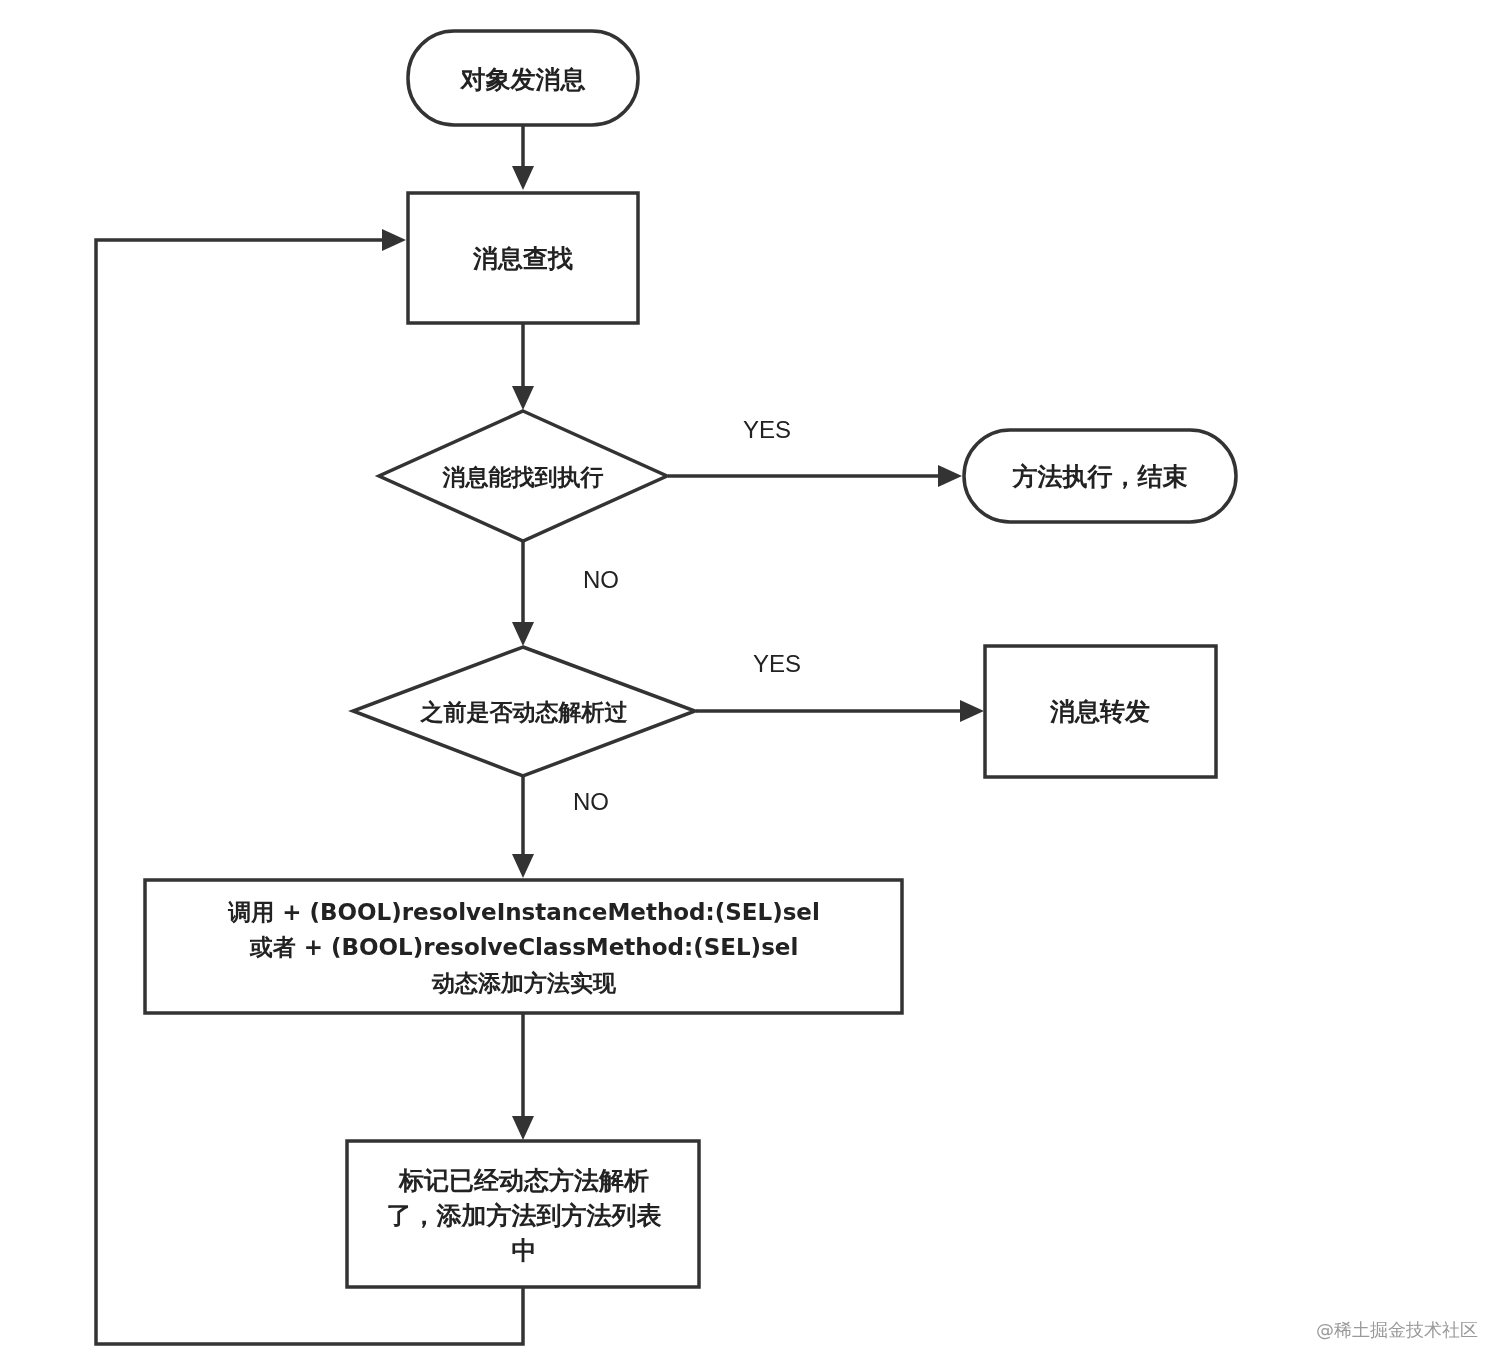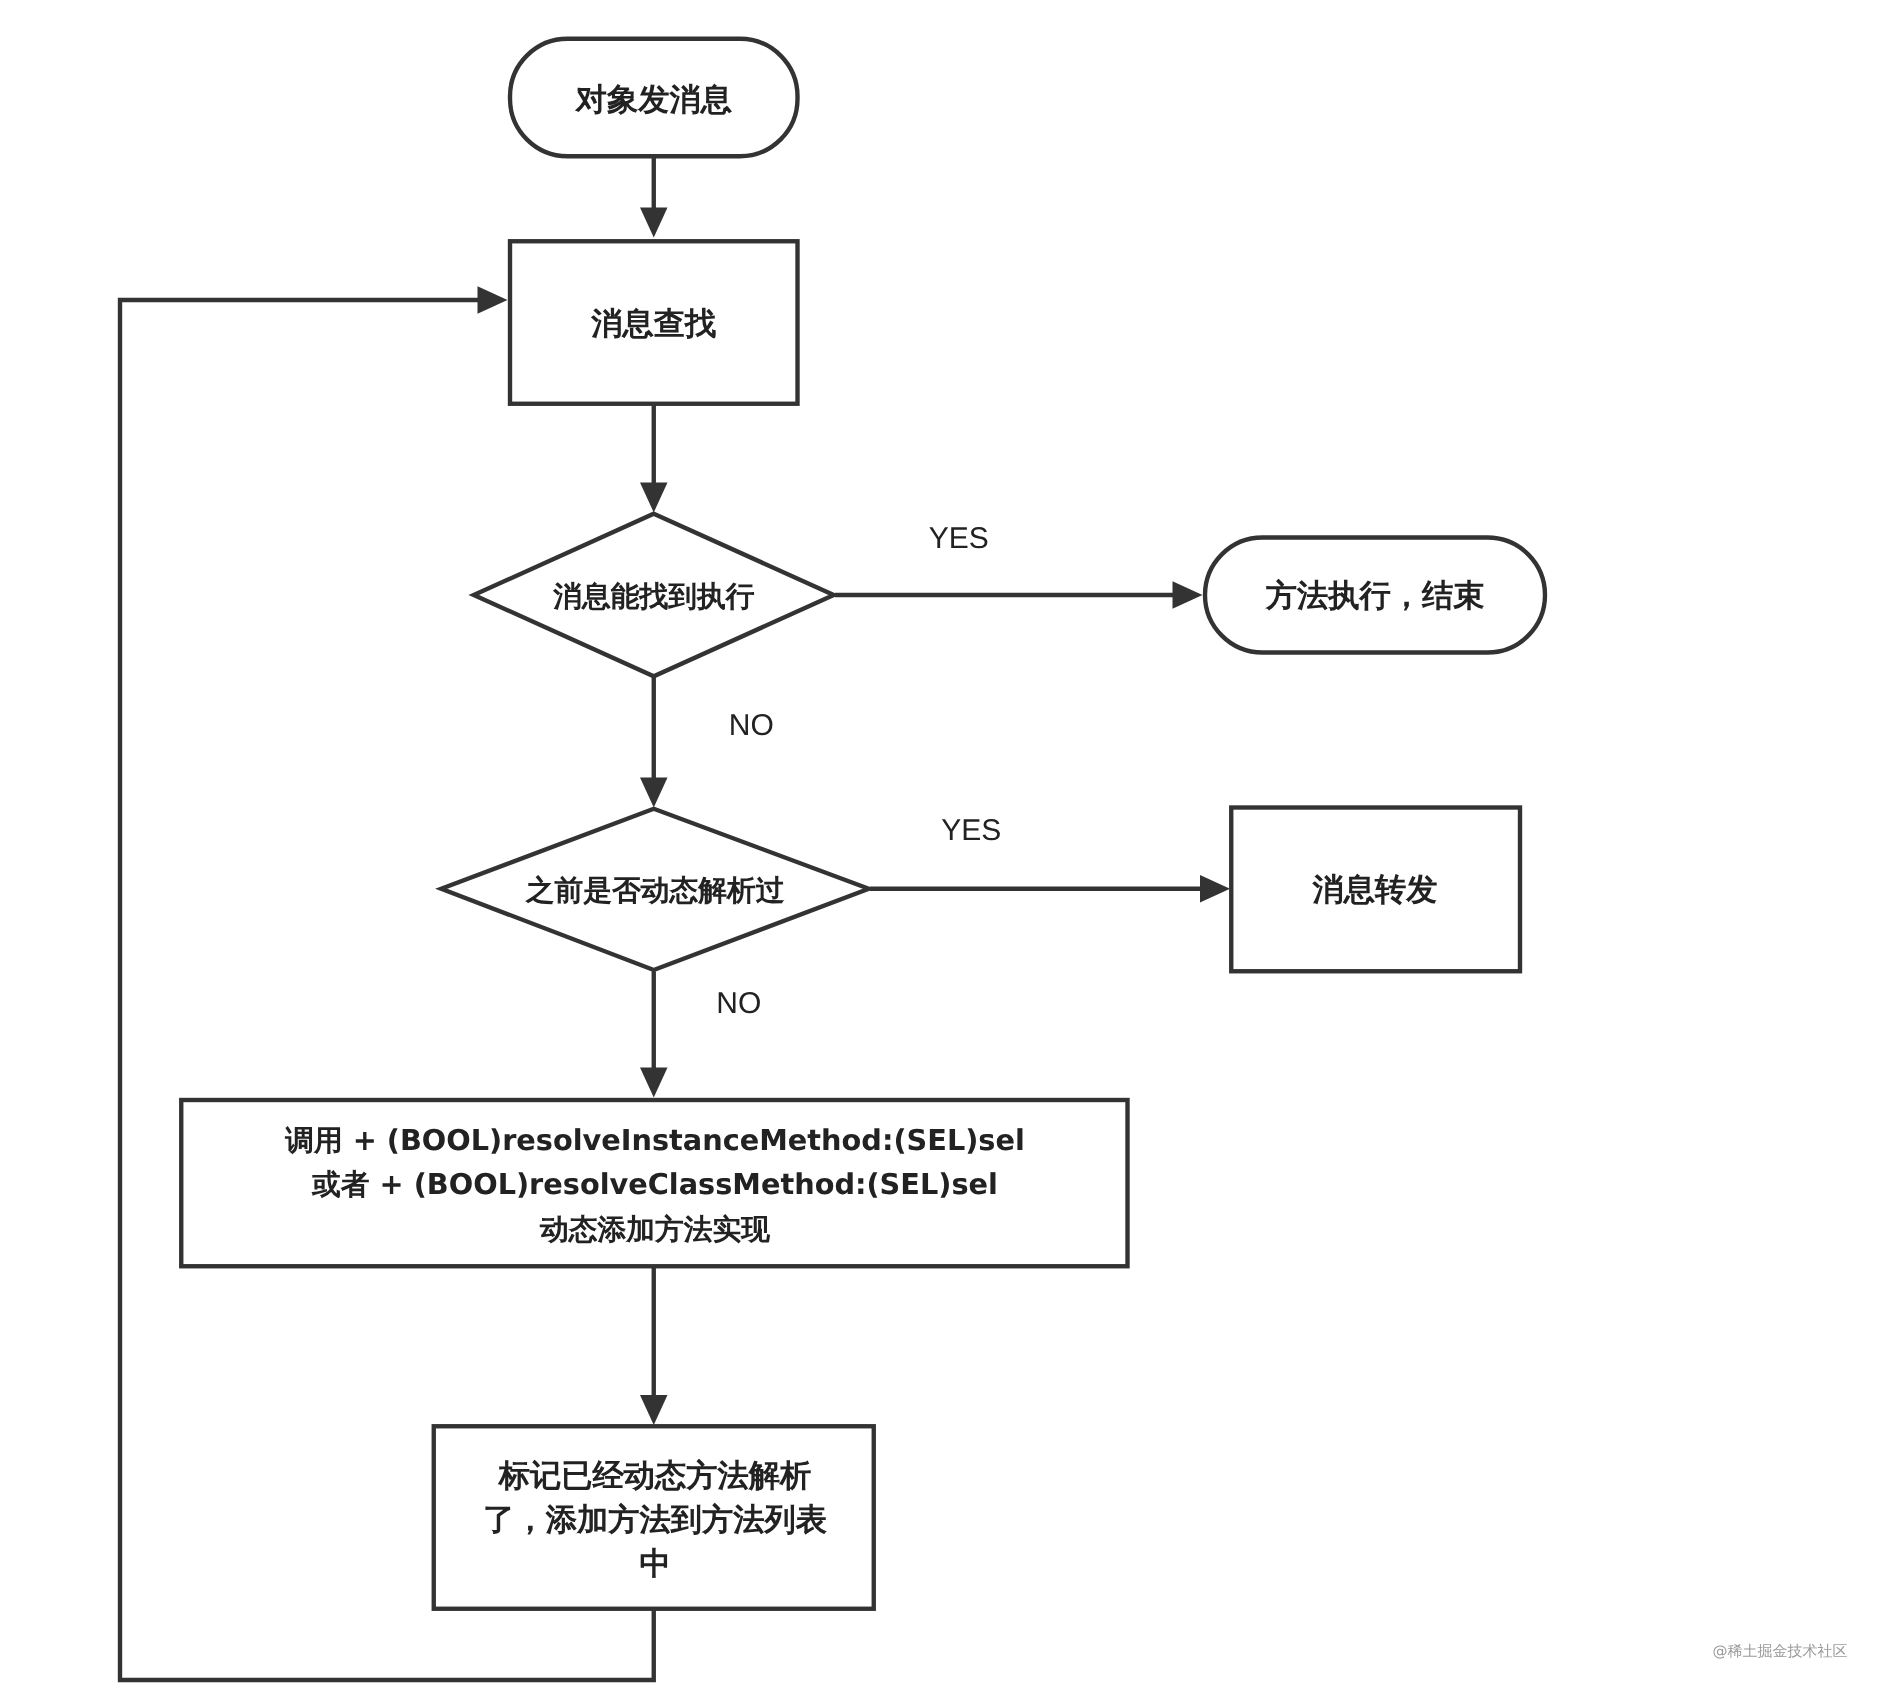--- a/index.html
+++ b/index.html
@@ -5,21 +5,21 @@
   html, body { margin: 0; padding: 0; background: #ffffff; }
   body { width: 1512px; height: 1366px; position: relative; overflow: hidden;
          font-family: "DejaVu Sans", "Liberation Sans", sans-serif; }
   svg#flow { position: absolute; left: 0; top: 0; }
   .shape { fill: #ffffff; stroke: #333333; stroke-width: 3.5; }
   .edge { fill: none; stroke: #333333; stroke-width: 3.5; }
   .head { fill: #333333; stroke: none; }
   .node-text { font-family: "DejaVu Sans", "Liberation Sans", sans-serif; font-size: 25px; fill: #222222; font-weight: bold; }
   .node-text-sm { font-family: "DejaVu Sans", "Liberation Sans", sans-serif; font-size: 23px; fill: #222222; font-weight: bold; }
   .edge-label { font-family: "Liberation Sans", sans-serif; font-size: 24px; fill: #222222; }
-  .watermark { position: absolute; right: 34px; bottom: 36px; font-size: 12px; color: #9a9a9a;
+  .watermark { position: absolute; right: 34px; bottom: 24px; font-size: 18px; color: #9a9a9a;
                font-family: "DejaVu Sans", sans-serif; }
 </style>
 </head>
 <body>
 
 <svg id="flow" width="1512" height="1366" viewBox="0 0 1512 1366">
   <defs>
     <marker id="arrow" markerWidth="10" markerHeight="10" refX="9" refY="5" orient="auto" markerUnits="userSpaceOnUse" viewBox="0 0 10 10">
       <path d="M0,0 L10,5 L0,10 z" class="head"></path>
     </marker>

